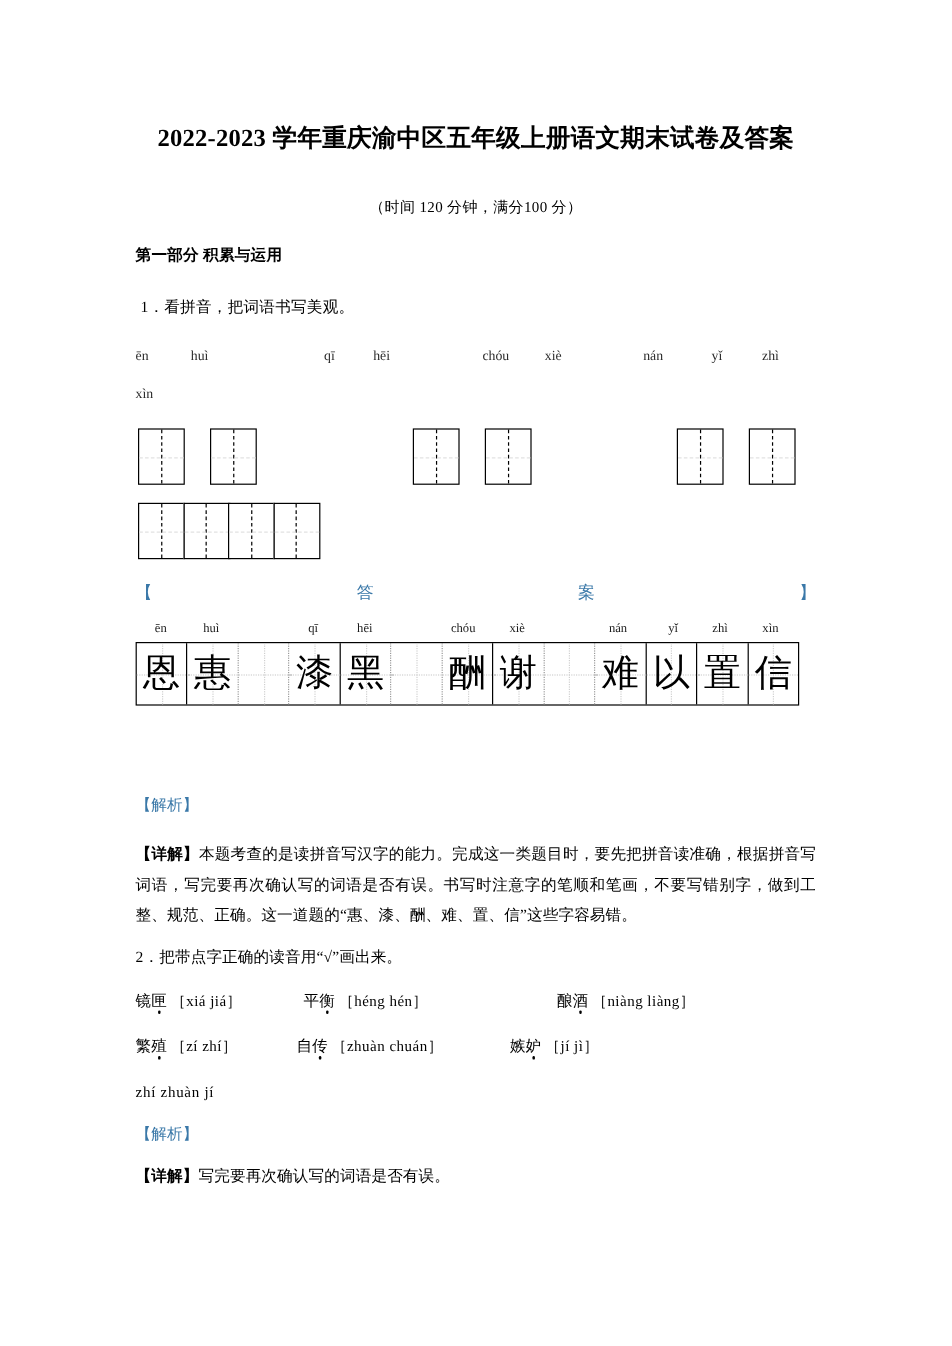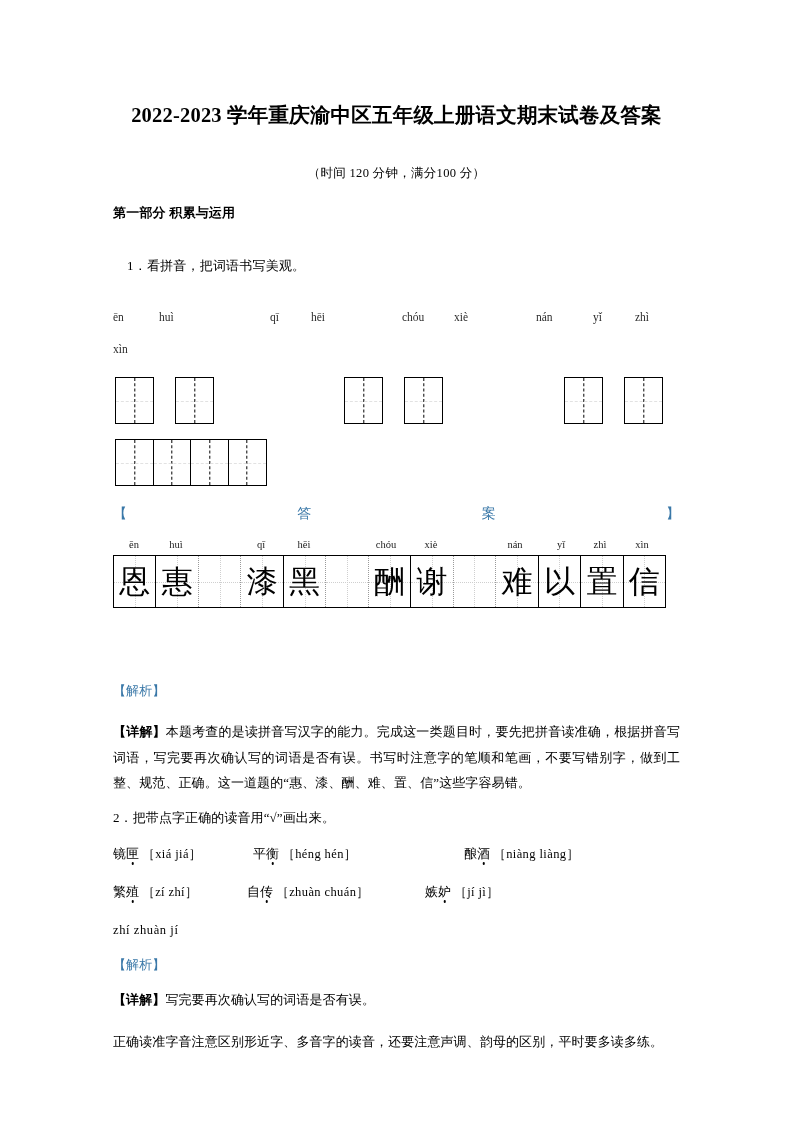--- a/index.html
+++ b/index.html
@@ -51,21 +51,21 @@
   
   .section-head {
     font-size: 13px;
     font-weight: bold;
     margin: 0;
     padding-top: 22px;
     letter-spacing: 0.2px;
   }
   .q-line {
     font-size: 13px;
-    margin: 14px;
+    margin: 4px;
     padding-top: 21px;
     letter-spacing: 0.2px;
   }
   .para {
     font-size: 13px;
     margin: 0;
     padding-top: 16px;
     line-height: 1.95;
     text-align: justify;
     letter-spacing: 0.1px;
@@ -453,16 +453,15 @@
     </div>
 
     <div class="para-tight">
       <span class="label-blue">【解析】</span>
     </div>
 
     <div class="para-tight">
       <span class="bold-label">【详解】</span><span>写完要再次确认写的词语是否有误。</span>
     </div>
 
-    <div class="para">正确读准字音注意区别形近字、多音字的读音，还要注意声调、韵母的区别，平时要多读多练。</div>
 
   </div>
 </div>
 
 </body></html>

